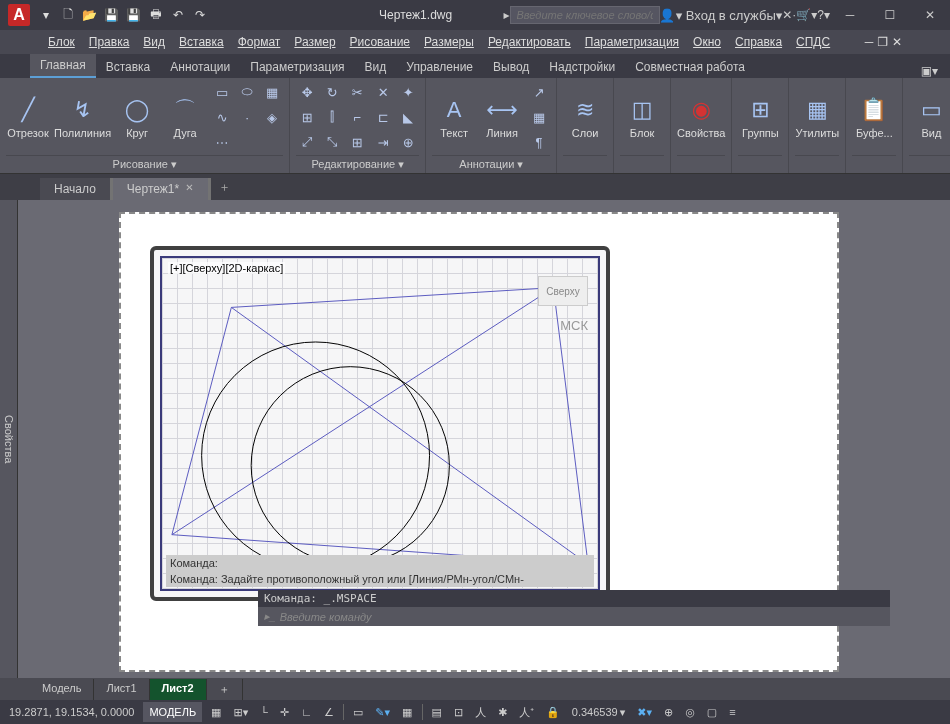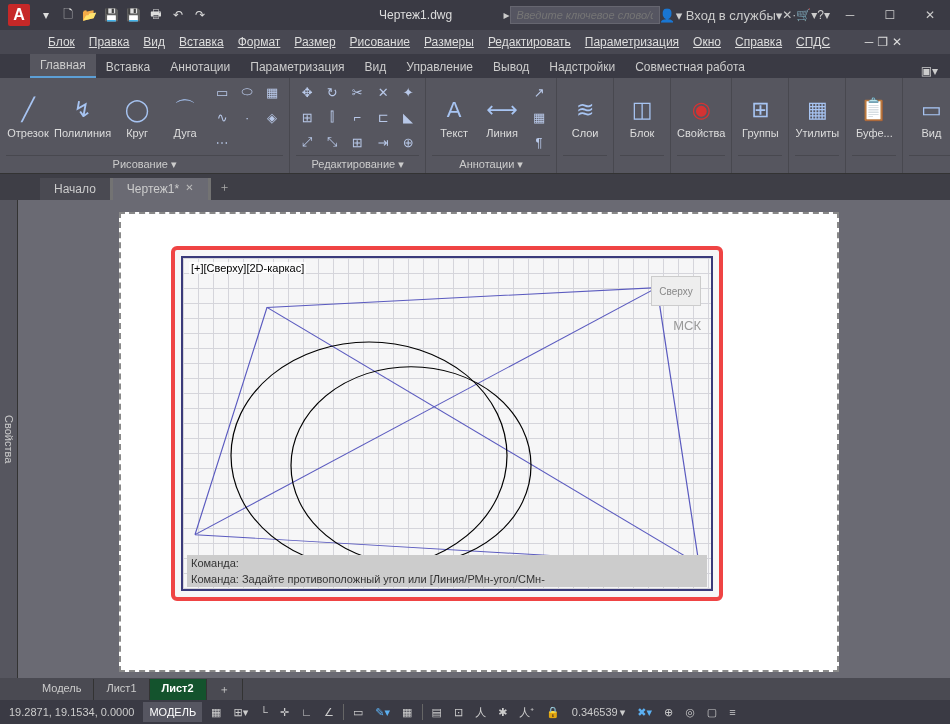--- a/index.html
+++ b/index.html
@@ -30,21 +30,21 @@
 .panel .label{font-size:11px;color:#ccc;text-align:center;padding-top:2px;border-top:1px solid #48484f;margin-top:2px}
 .doc-tabs{height:26px;background:#3e3e46;display:flex;align-items:end;padding-left:40px;font-size:12px;color:#ccc}
 .doc-tabs .dtab{padding:4px 14px;background:#4a4a52;border-right:3px solid #737373;cursor:pointer;display:flex;align-items:flex-start;gap:6px}
 .doc-tabs .dtab.active{background:#6a6a73}
 .doc-tabs .dtab .x{color:#bbb;font-size:10px}
 .doc-tabs .plus{padding:4px 8px;color:#aaa}
 .workarea{position:absolute;top:200px;left:0;right:0;bottom:46px;background:#6a6a73;display:flex}
 .side-palette{width:18px;background:#56565f;border-right:1px solid #333;writing-mode:vertical-rl;text-orientation:mixed;color:#ccc;font-size:11px;display:flex;align-items:center;justify-content:center;padding:10px 0}
 .canvas-wrap{flex:1;position:relative;padding:12px 30px 0 20px}
 .paper{width:720px;height:460px;background:#fff;border:2px dashed #888;position:relative;margin:0 auto}
-.viewport{position:absolute;top:32px;left:50px;width:552px;height:355px;border:4px solid #ef4444;border-radius:6px;background:#f6f6f7}
+.viewport{position:absolute;top:32px;left:29px;width:460px;height:355px;border:4px solid #404040;border-radius:6px;background:#f6f6f7}
 .vp-inner{position:absolute;inset:6px;border:2px solid #3a3a7a}
 .grid{position:absolute;inset:0;background-image:linear-gradient(#d5d5db 1px,transparent 1px),linear-gradient(90deg,#d5d5db 1px,transparent 1px);background-size:15px 15px}
 .vp-label{position:absolute;top:4px;left:6px;font-size:11px;color:#000;background:rgba(255,255,255,0.7);padding:0 2px}
 .vp-cube{position:absolute;top:18px;right:10px;width:50px;height:30px;border:1px solid #ccc;background:#eee;color:#888;font-size:10px;display:flex;align-items:center;justify-content:center}
 .cmd-box{position:absolute;bottom:2px;left:4px;right:4px;font-size:11px;line-height:14px}
 .cmd-box .cl{background:#ccc;color:#333;padding:1px 4px;font-family:Liberation Sans, sans-serif}
 .cmd-line-outer{position:absolute;bottom:48px;left:240px;right:60px;height:40px}
 .cmd-line-outer .hist{background:#3a3a44;color:#ccc;font-size:11px;padding:2px 6px;font-family:monospace}
 .cmd-line-outer .inp{background:#56565f;color:#888;font-size:11px;padding:3px 6px;font-family:monospace;font-style:italic;display:flex;align-items:center;gap:4px}
 .layout-tabs{position:absolute;bottom:24px;left:30px;display:flex;font-size:11px;color:#ccc}
@@ -288,20 +288,27 @@
           </svg>
           <div class="vp-label">[+][Сверху][2D-каркас]</div>
           <div class="vp-cube">Сверху</div>
           <div style="position:absolute;top:60px;right:10px;font-size:13px;color:#999">МСК</div>
           <div class="cmd-box">
             <div class="cl">Команда:</div>
             <div class="cl">Команда: Задайте противоположный угол или [Линия/РМн-угол/СМн-</div>
           </div>
         </div>
       </div>
+    </div>
+    <div class="cmd-line-outer">
+      <div class="hist">Команда: _.MSPACE</div>
+      <div class="inp">
+          <span>▸_</span>
+          <span style="font-style:italic">Введите команду</span>
+        </div>
     </div>
   </div>
 </div>
 
 <div class="layout-tabs">
   <div class="lt">Модель</div>
   <div class="lt">Лист1</div>
   <div class="lt active">Лист2</div>
   <div class="lt">＋</div>
 </div>

